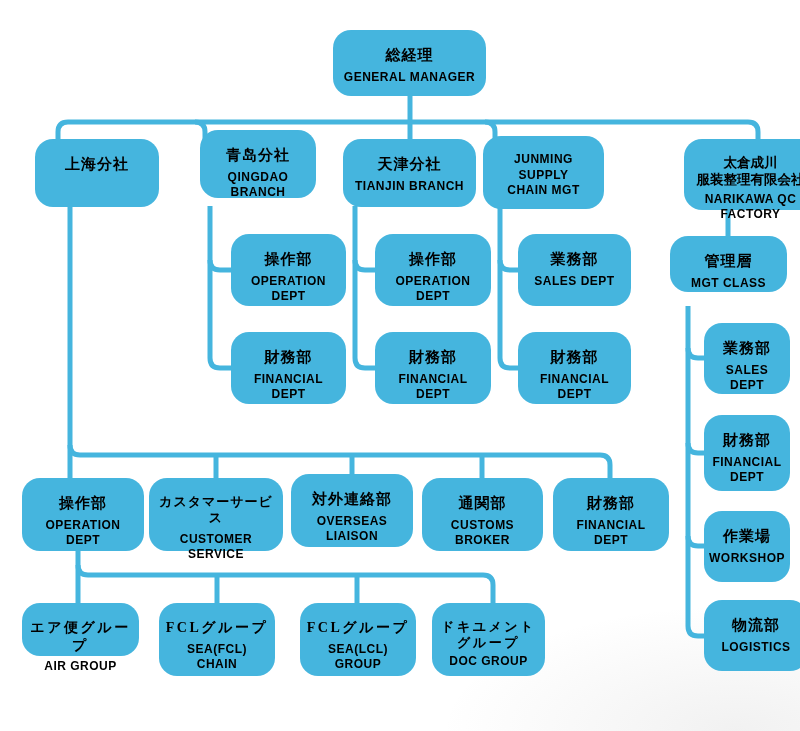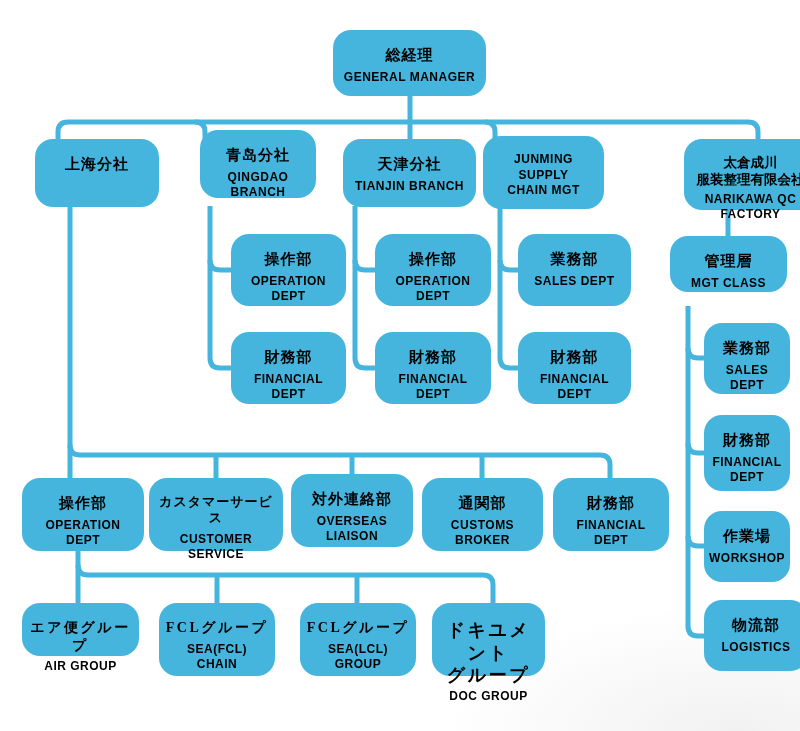--- a/index.html
+++ b/index.html
@@ -186,18 +186,18 @@
   </div>
   <div class="node spaced" style="left:159px;top:603px;width:116px;height:73px">
     <div class="jp">FCLグループ</div>
     <div class="en">SEA(FCL) CHAIN</div>
   </div>
   <div class="node spaced" style="left:300px;top:603px;width:116px;height:73px">
     <div class="jp">FCLグループ</div>
     <div class="en">SEA(LCL) GROUP</div>
   </div>
   <div class="node spaced" style="left:432px;top:603px;width:113px;height:73px">
-    <div class="jp" style="font-size:18px;margin-bottom:2px">ドキユメント
+    <div class="jp" style="font-size:13px;margin-bottom:2px">ドキユメント
 グループ</div>
     <div class="en">DOC GROUP</div>
   </div>
 
 </div>
 
 </body></html>

